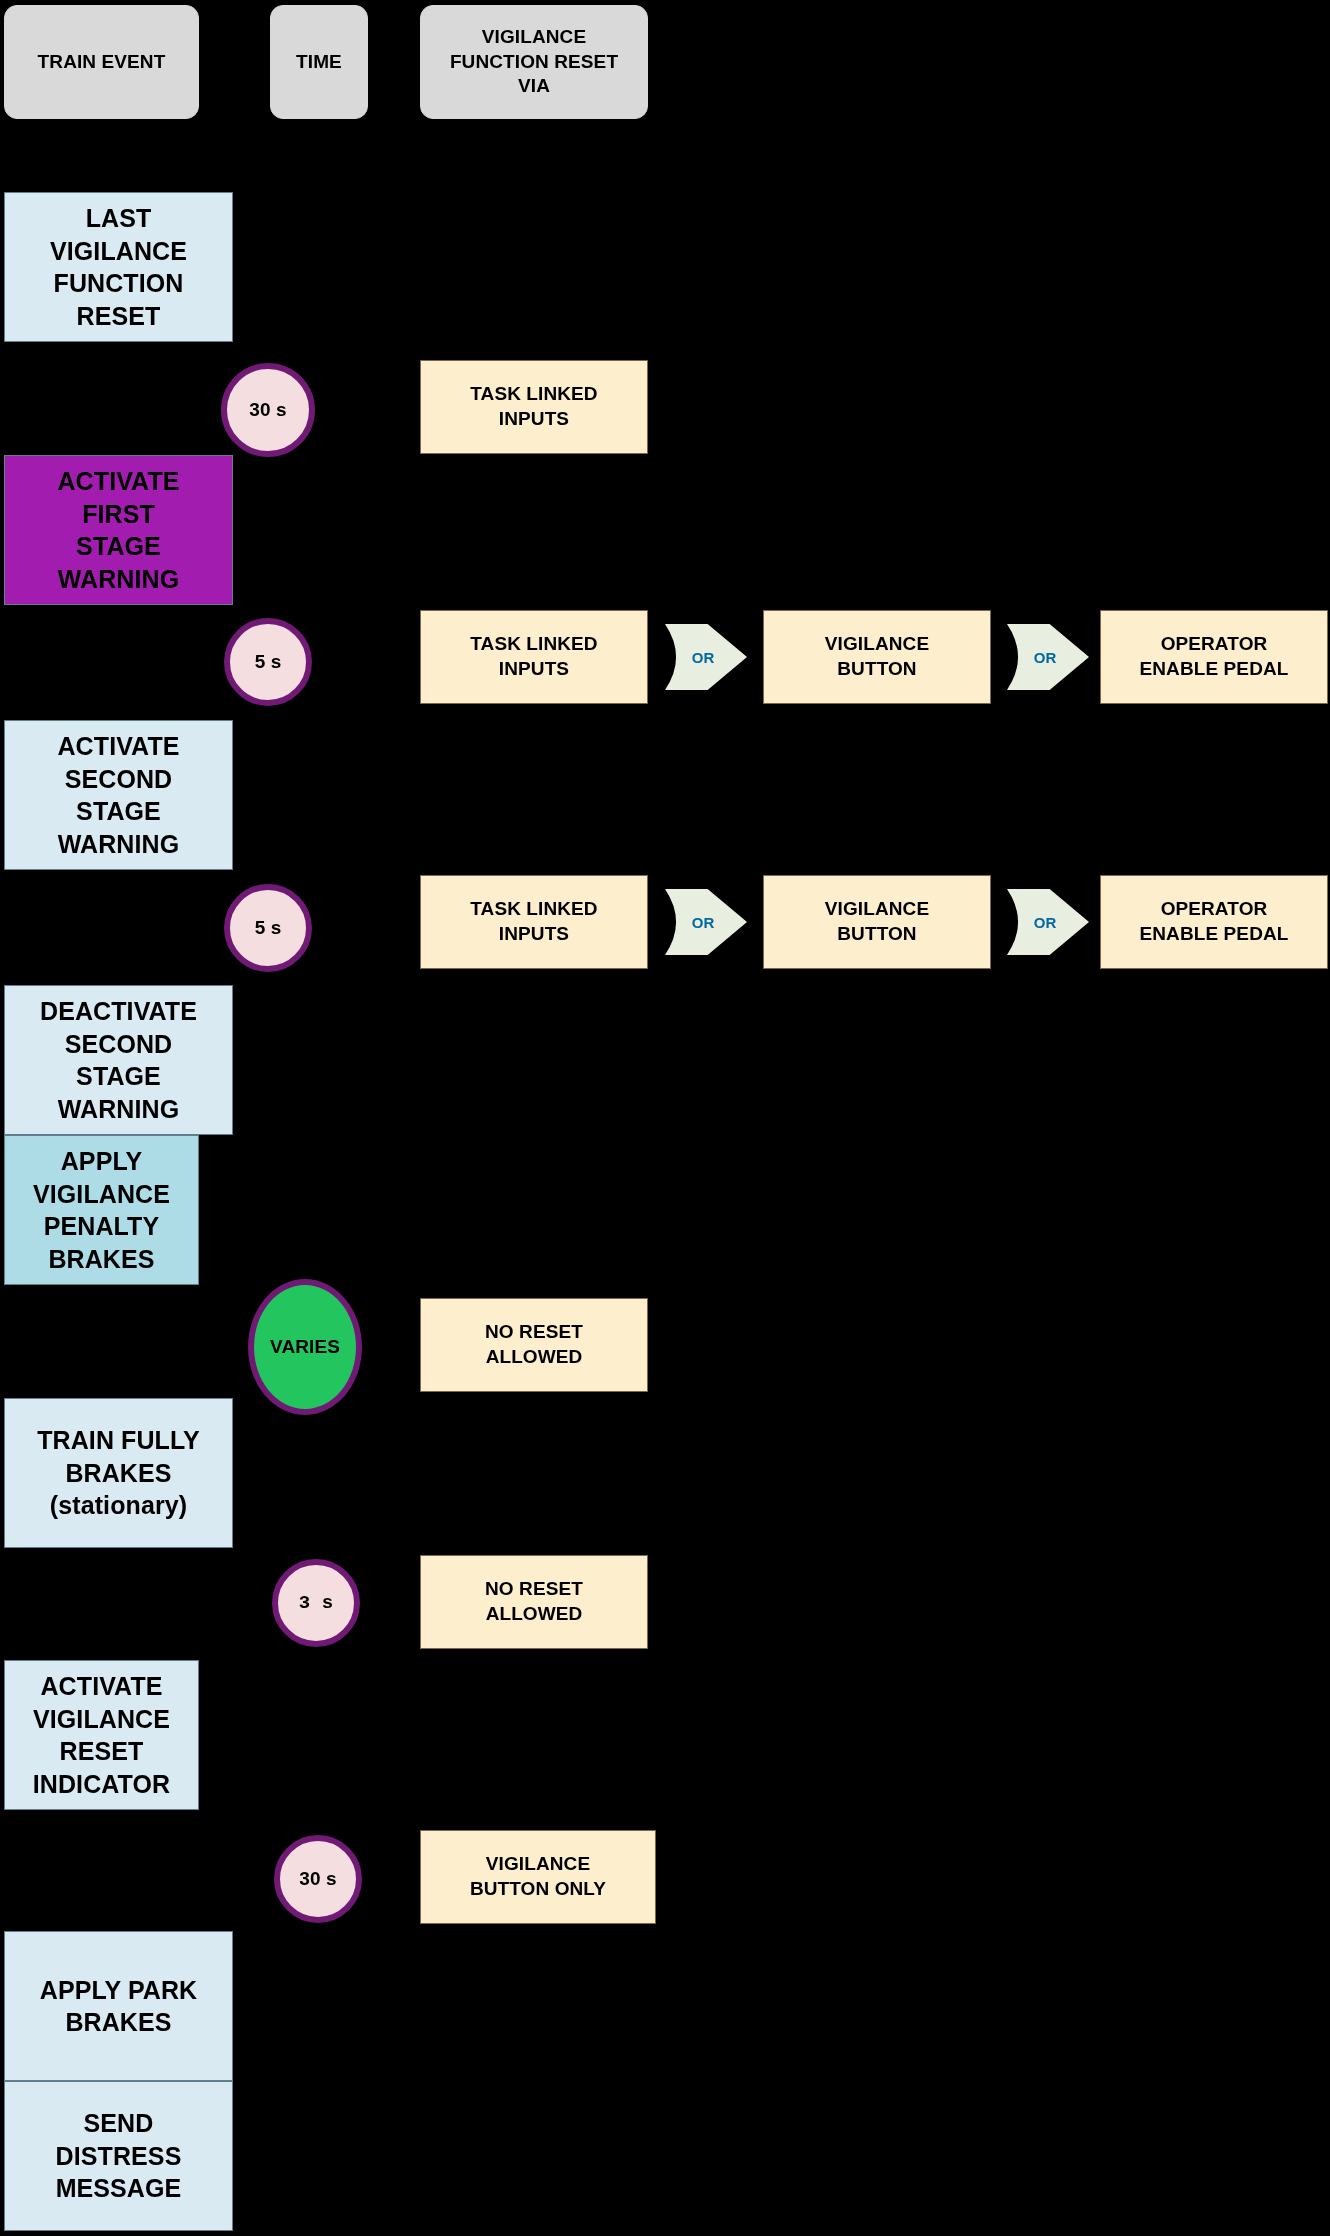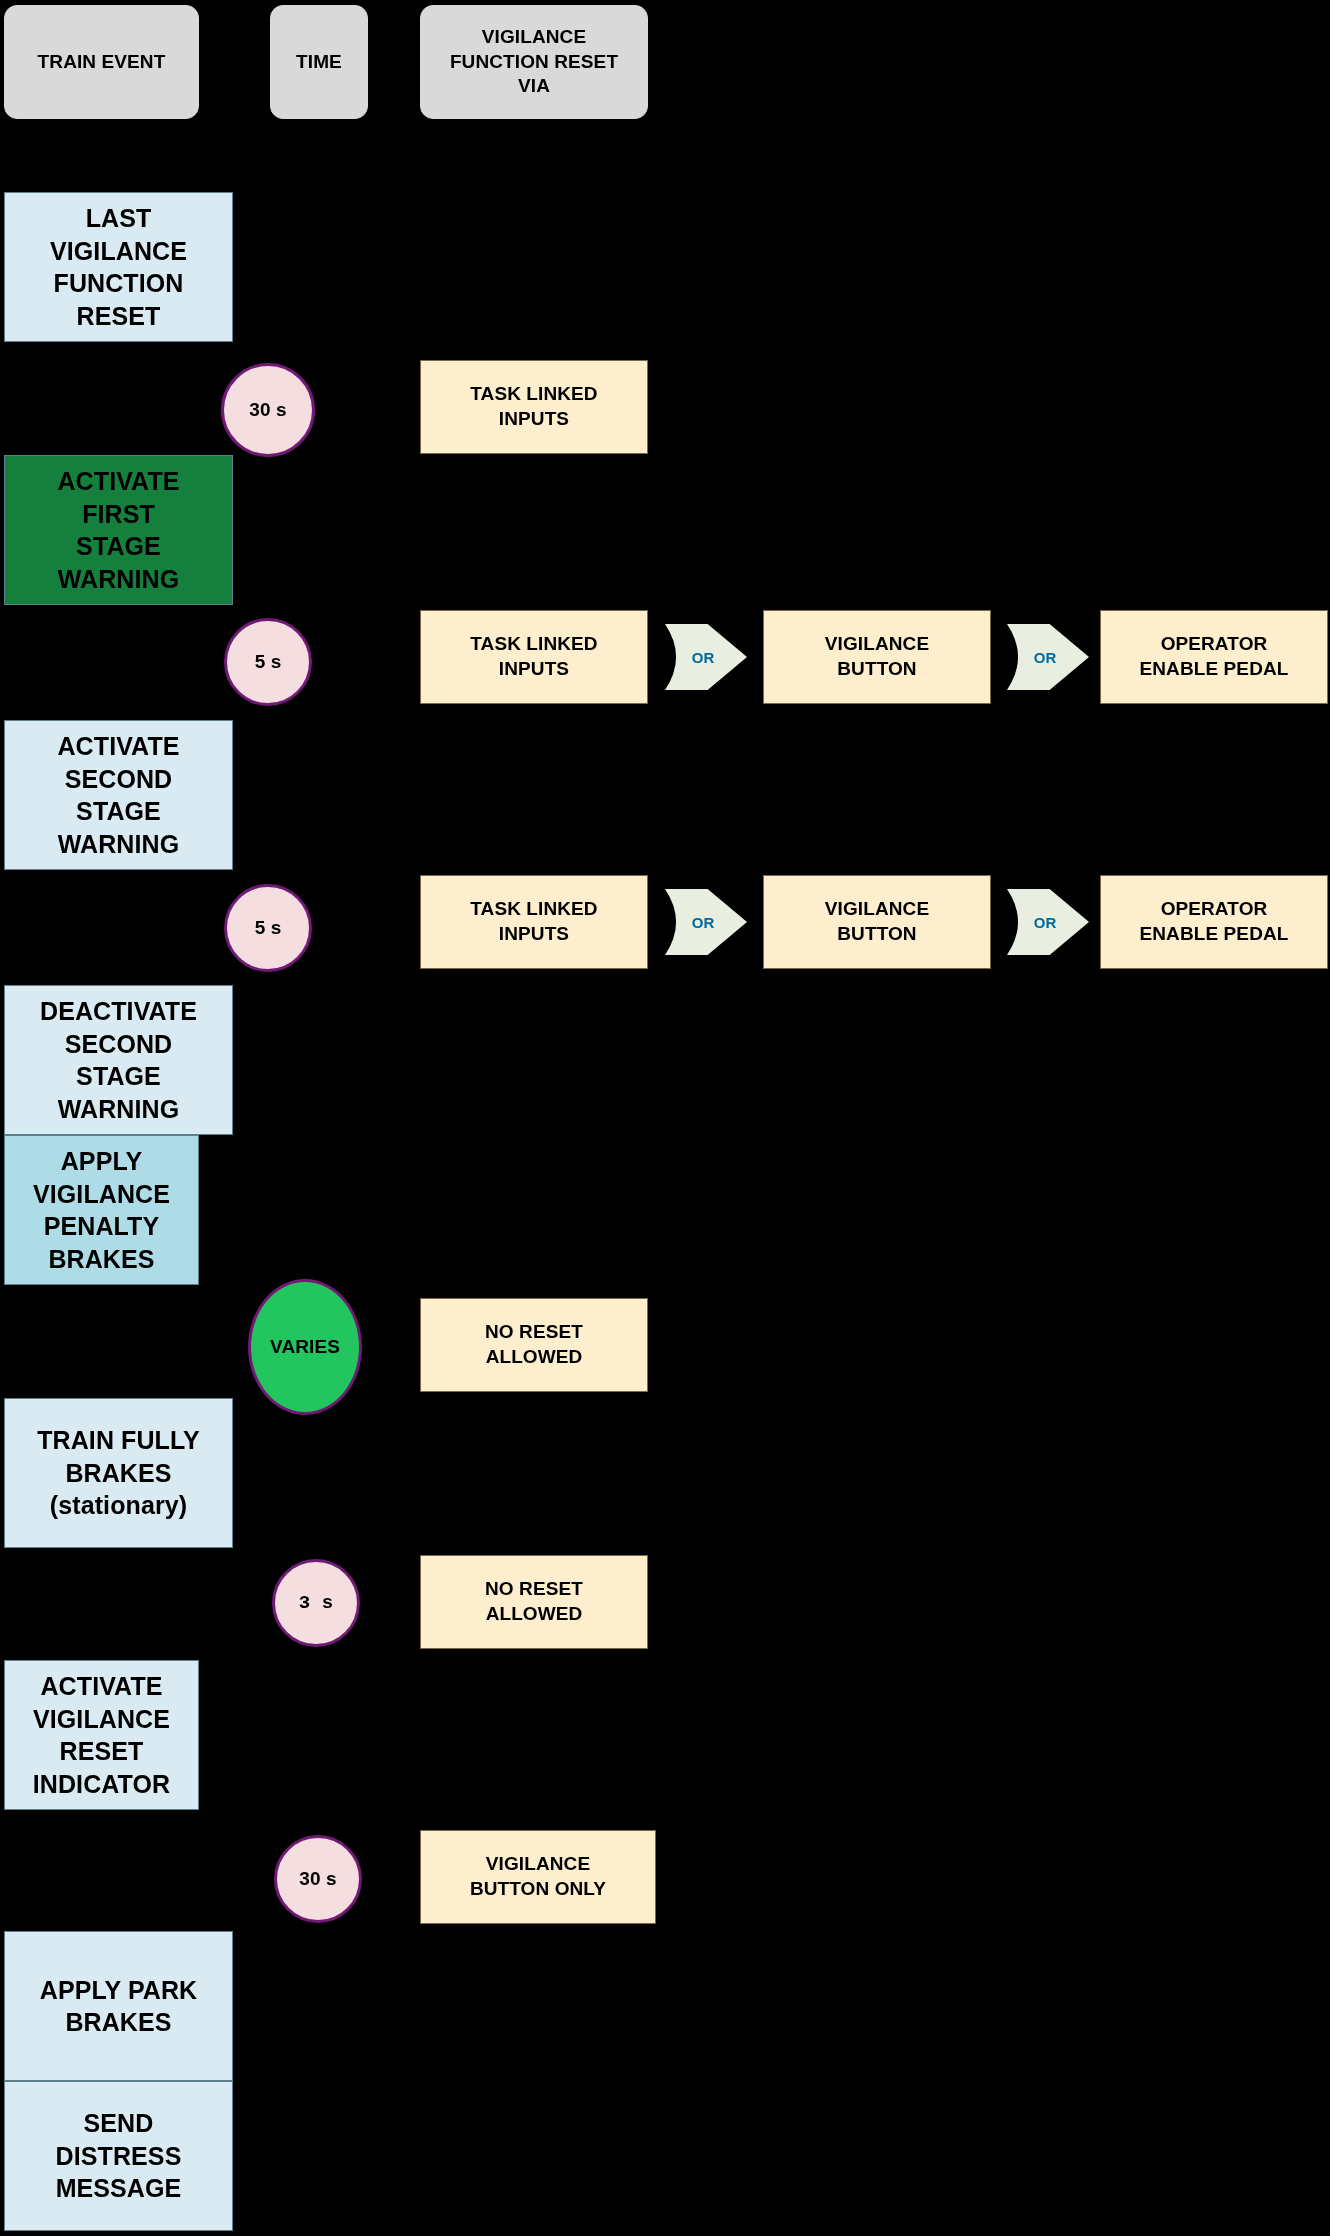--- a/index.html
+++ b/index.html
@@ -44,21 +44,21 @@
     font-size:25px;
     font-weight:700;
   }
   .event.strong{
     background:#addbe6;
   }
 
   
   .timecircle{
     background:#f4dedf;
-    border:3px solid #701a75;
+    border:6px solid #701a75;
     border-radius:50%;
     font-size:19px;
     font-weight:700;
   }
 
   
   .reset{
     background:#fdeecd;
     border:1px solid #7a6a45;
     font-size:19px;
@@ -91,21 +91,21 @@
     </div>
     <div class="node hdr" style="left: 270px; top: 5px; width: 98px; height: 114px; background: rgb(217, 217, 217);">
       <span class="txt">TIME</span>
     </div>
     <div class="node hdr" style="left: 420px; top: 5px; width: 228px; height: 114px; background: rgb(217, 217, 217);">
       <span class="txt">VIGILANCE<br>FUNCTION RESET<br>VIA</span>
     </div>
     <div class="node event" style="left: 4px; top: 192px; width: 229px; height: 150px; background: rgb(217, 234, 242);">
       <span class="txt">LAST VIGILANCE<br>FUNCTION RESET</span>
     </div>
-    <div class="node event" style="left: 4px; top: 455px; width: 229px; height: 150px; background: #15803d;">
+    <div class="node event" style="left: 4px; top: 455px; width: 229px; height: 150px; background: #a21caf;">
       <span class="txt">ACTIVATE FIRST<br>STAGE WARNING</span>
     </div>
     <div class="node event" style="left: 4px; top: 720px; width: 229px; height: 150px; background: rgb(217, 234, 242);">
       <span class="txt">ACTIVATE SECOND<br>STAGE WARNING</span>
     </div>
     <div class="node event" style="left: 4px; top: 985px; width: 229px; height: 150px; background: rgb(217, 234, 242);">
       <span class="txt">DEACTIVATE<br>SECOND STAGE<br>WARNING</span>
     </div>
     <div class="node event strong" style="left: 4px; top: 1135px; width: 195px; height: 150px; background: rgb(173, 219, 230);">
       <span class="txt">APPLY VIGILANCE<br>PENALTY BRAKES</span>

